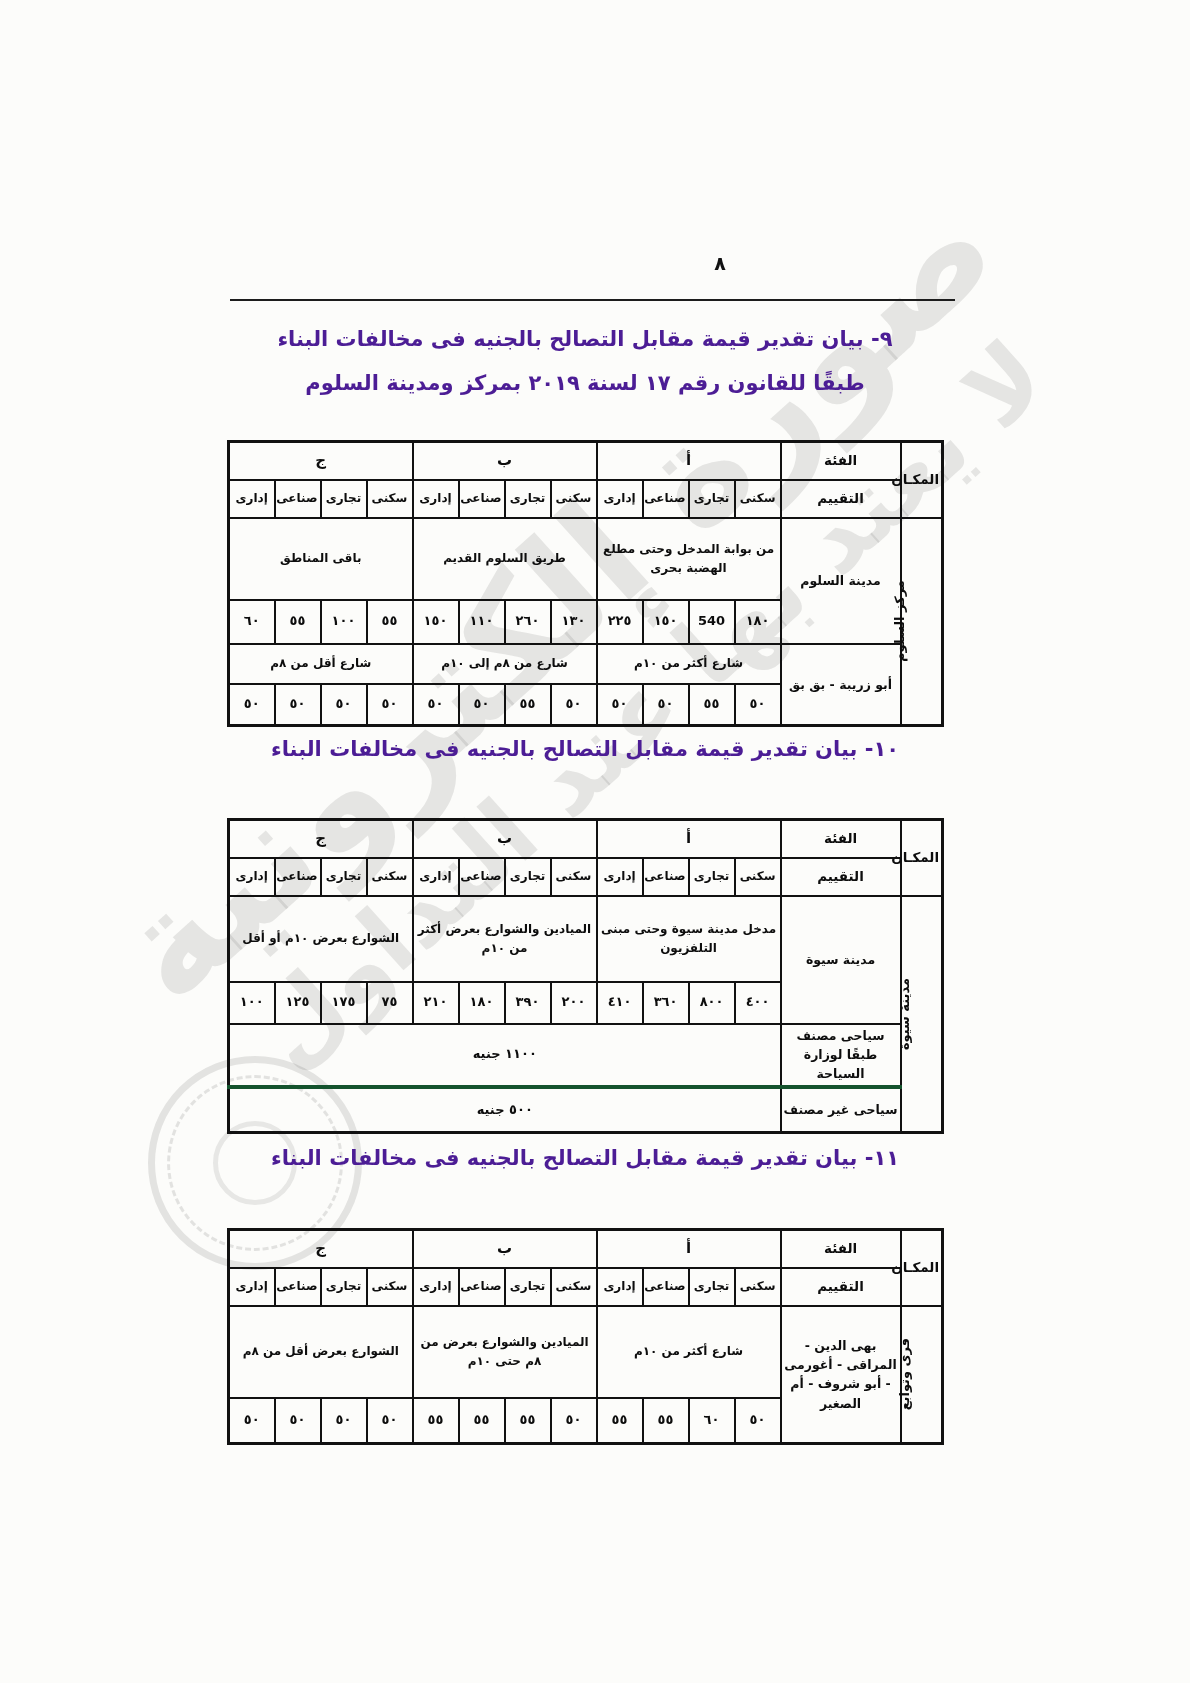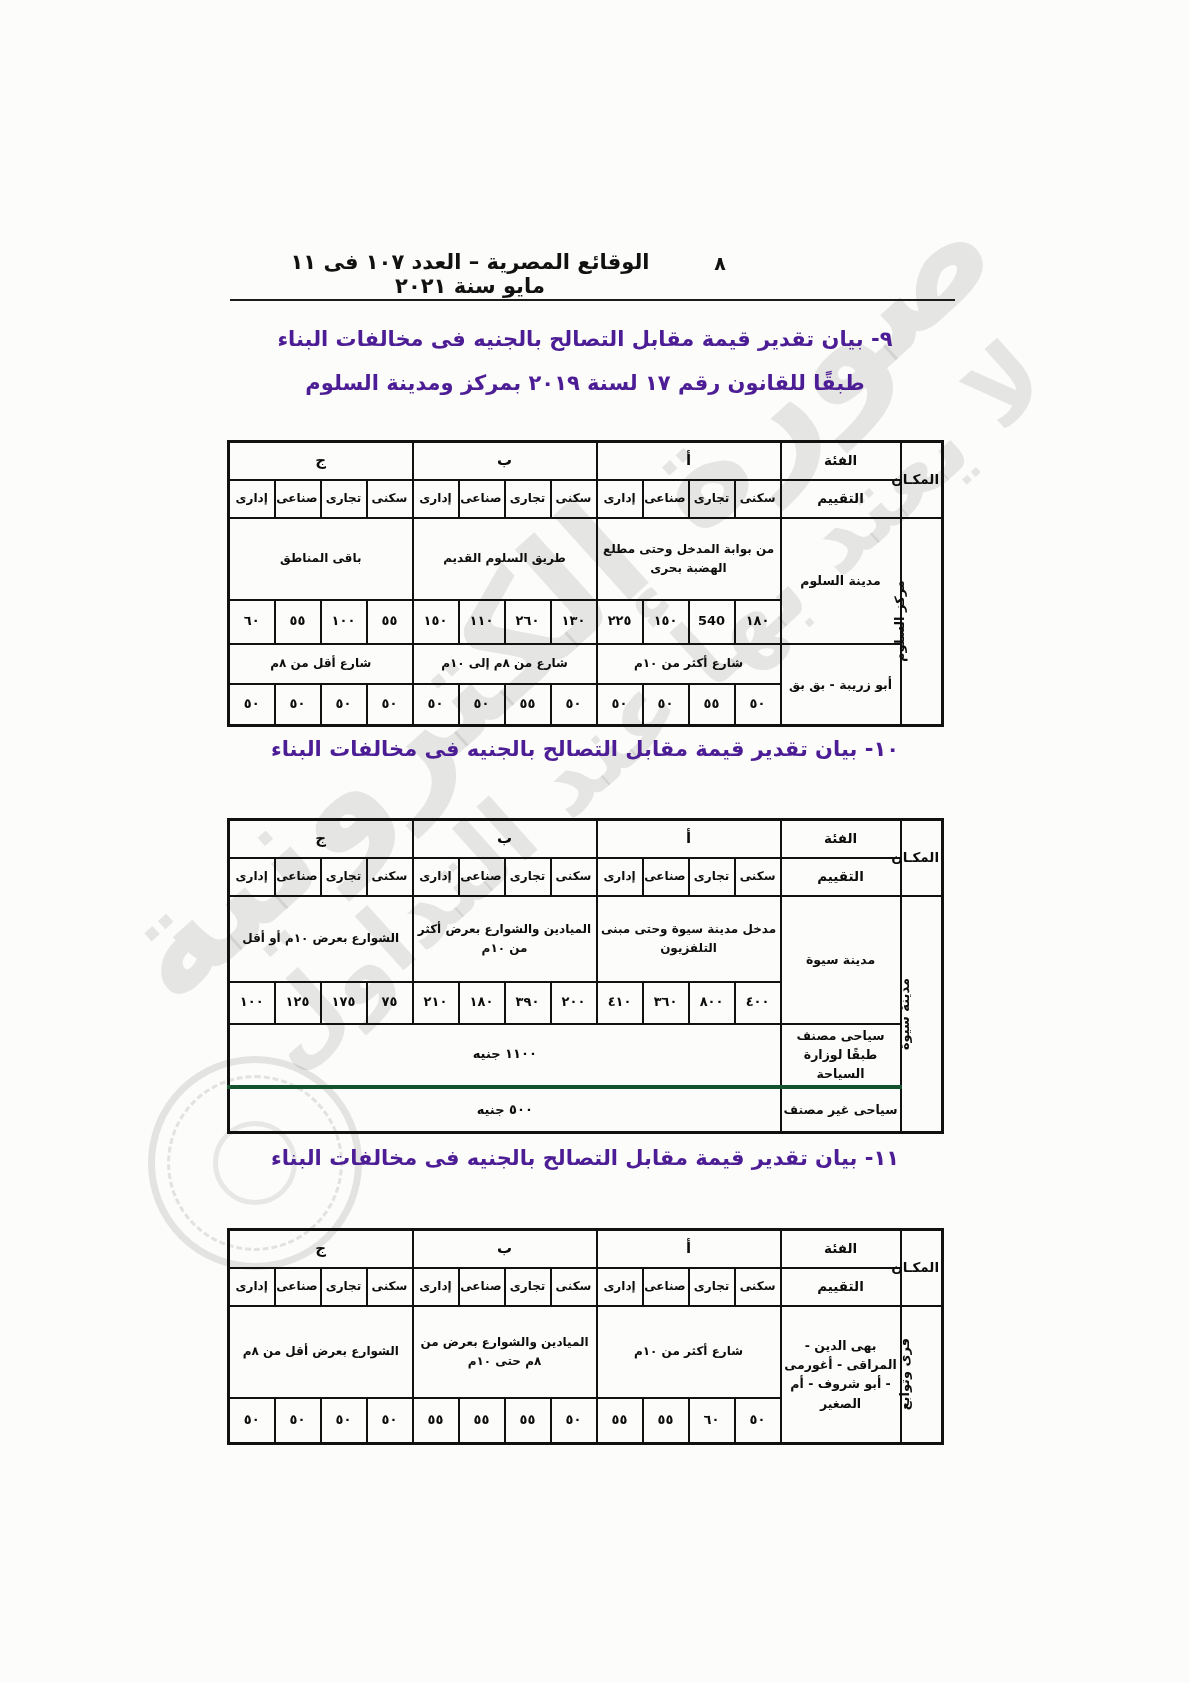--- a/index.html
+++ b/index.html
@@ -87,21 +87,20 @@
 <body>
 
 <div class="sheet">
 
   <div class="watermark">
     <div class="wm1">صورة إلكترونية</div>
     <div class="wm2">لا يعتد بها عند التداول</div>
   </div>
   <div class="seal"></div>
 
-  <div class="gz-title">الوقائع المصرية – العدد ١٠٧ فى ١١ مايو سنة ٢٠٢١</div>
   <div class="gz-page">٨</div>
   <div class="gz-rule"></div>
 
   <div class="sec-title" style="top:327px">٩- بيان تقدير قيمة مقابل التصالح بالجنيه فى مخالفات البناء</div>
   <div class="sec-title" style="top:371px">طبقًا للقانون رقم ١٧ لسنة ٢٠١٩ بمركز ومدينة السلوم</div>
 
   <table class="rec" style="top:440px">
     <colgroup>
       <col class="c-place">
         <col class="c-label">

